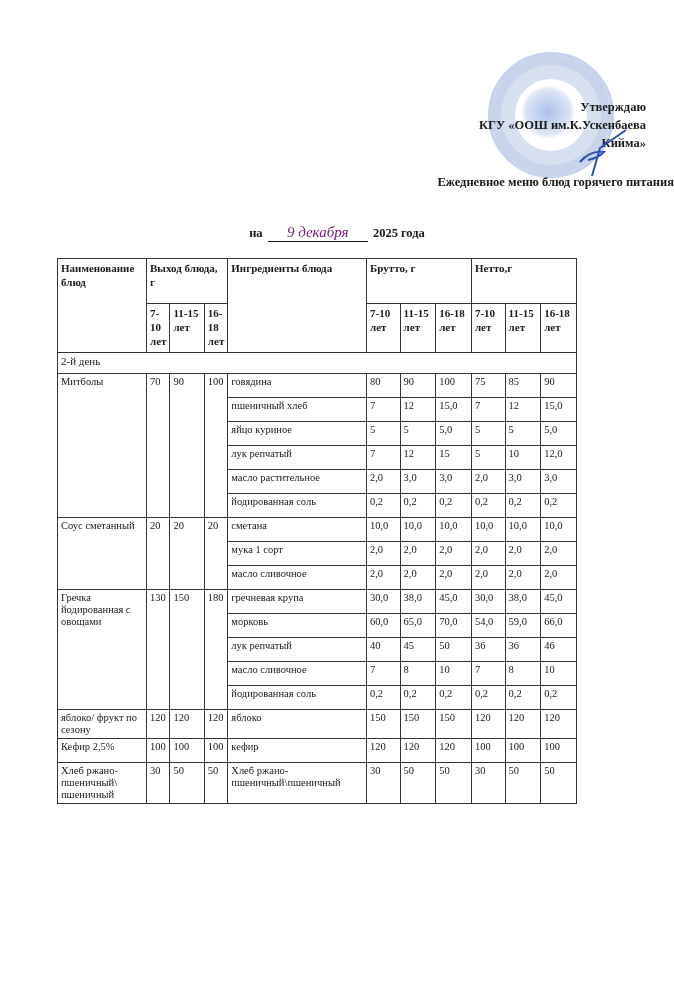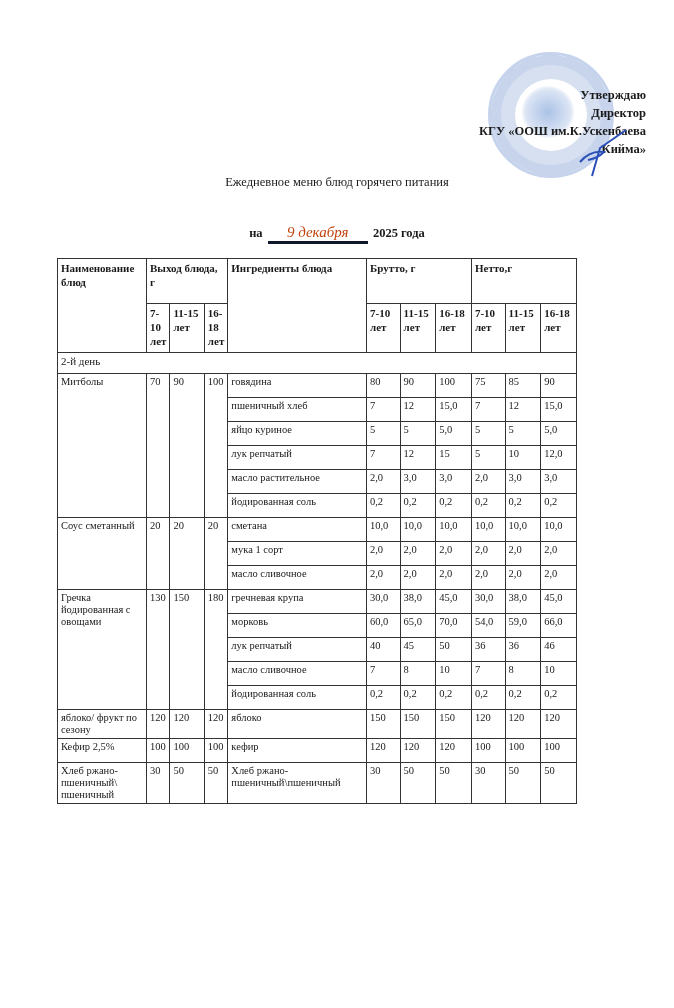--- a/index.html
+++ b/index.html
@@ -1,42 +1,42 @@
 <!DOCTYPE html>
 <html><head>
 <meta charset="utf-8">
 <style>
   html, body { margin: 0; padding: 0; }
   body {
     width: 674px; height: 1008px; background: #ffffff; position: relative; overflow: hidden;
     font-family: "Liberation Serif", serif; color: #1a1a1a;
   }
   .approval {
-    position: absolute; right: 28px; top: 86px; text-align: right;
+    position: absolute; right: 28px; top: 98px; text-align: right;
     font-weight: bold; font-size: 12.5px; line-height: 18px;
   }
   .approval .sig-line { display: inline-block; border-bottom: 1px solid #333; width: 110px; margin-left: 4px; }
   .stamp {
     position: absolute; left: 488px; top: 52px; width: 120px; height: 120px; border-radius: 50%;
     border: 3px solid rgba(90,130,200,0.35); box-shadow: inset 0 0 0 10px rgba(90,130,200,0.12), inset 0 0 0 22px rgba(255,255,255,0), inset 0 0 0 24px rgba(90,130,200,0.25);
   }
   .stamp-emblem {
     position: absolute; left: 522px; top: 86px; width: 52px; height: 52px; border-radius: 50%;
     background: radial-gradient(circle, rgba(70,120,200,0.45) 0%, rgba(70,120,200,0.2) 60%, rgba(70,120,200,0) 75%);
   }
   .signature { position: absolute; left: 570px; top: 128px; width: 60px; height: 50px; }
   .title {
-    position: absolute; left: 0; right: 0; top: 174px; text-align: center;
-    font-weight: normal; font-size: 12.5px; line-height: 17px;
+    position: absolute; left: 0; right: 0; top: 174px; text-align: right;
+    font-weight: bold; font-size: 12.5px; line-height: 17px;
   }
   .date-line {
     position: absolute; left: 0; right: 0; top: 224px; text-align: center; font-weight: bold; font-size: 12.5px;
   }
   .date-line .hand {
-    display: inline-block; min-width: 100px; border-bottom: 3px solid #0f172a; color: #c2410c;
+    display: inline-block; min-width: 100px; border-bottom: 1px solid #0f172a; color: #701a75;
     font-style: italic; font-weight: normal; font-size: 15px; margin: 0 2px; text-align: center;
   }
   table.menu {
     position: absolute; left: 57px; top: 258px; width: 520px; border-collapse: collapse;
     font-size: 10.5px; line-height: 12px;
   }
   table.menu td, table.menu th {
     border: 1px solid #333; vertical-align: top; text-align: left; padding: 2px 3px; font-weight: normal;
   }
   table.menu th { font-weight: bold; font-size: 11px; line-height: 14px; }
@@ -48,21 +48,20 @@
   .yld { width: 16px; }
 </style>
 </head>
 <body>
 
 <div class="stamp"></div>
 <div class="stamp-emblem"></div>
 
 <div class="approval">
   <div>Утверждаю</div>
-  <div>Директор</div>
   <div>КГУ «ООШ им.К.Ускенбаева</div>
   <div>Кийма»</div>
 </div>
 
 <svg class="signature" viewBox="0 0 60 50">
   <path d="M22 48 L30 20 L56 2 M10 34 Q20 22 34 24 Q28 30 18 32" stroke="#2b4fb8" stroke-width="2" fill="none"></path>
 </svg>
 
 <div class="title">
   <div>Ежедневное меню блюд горячего питания</div>

